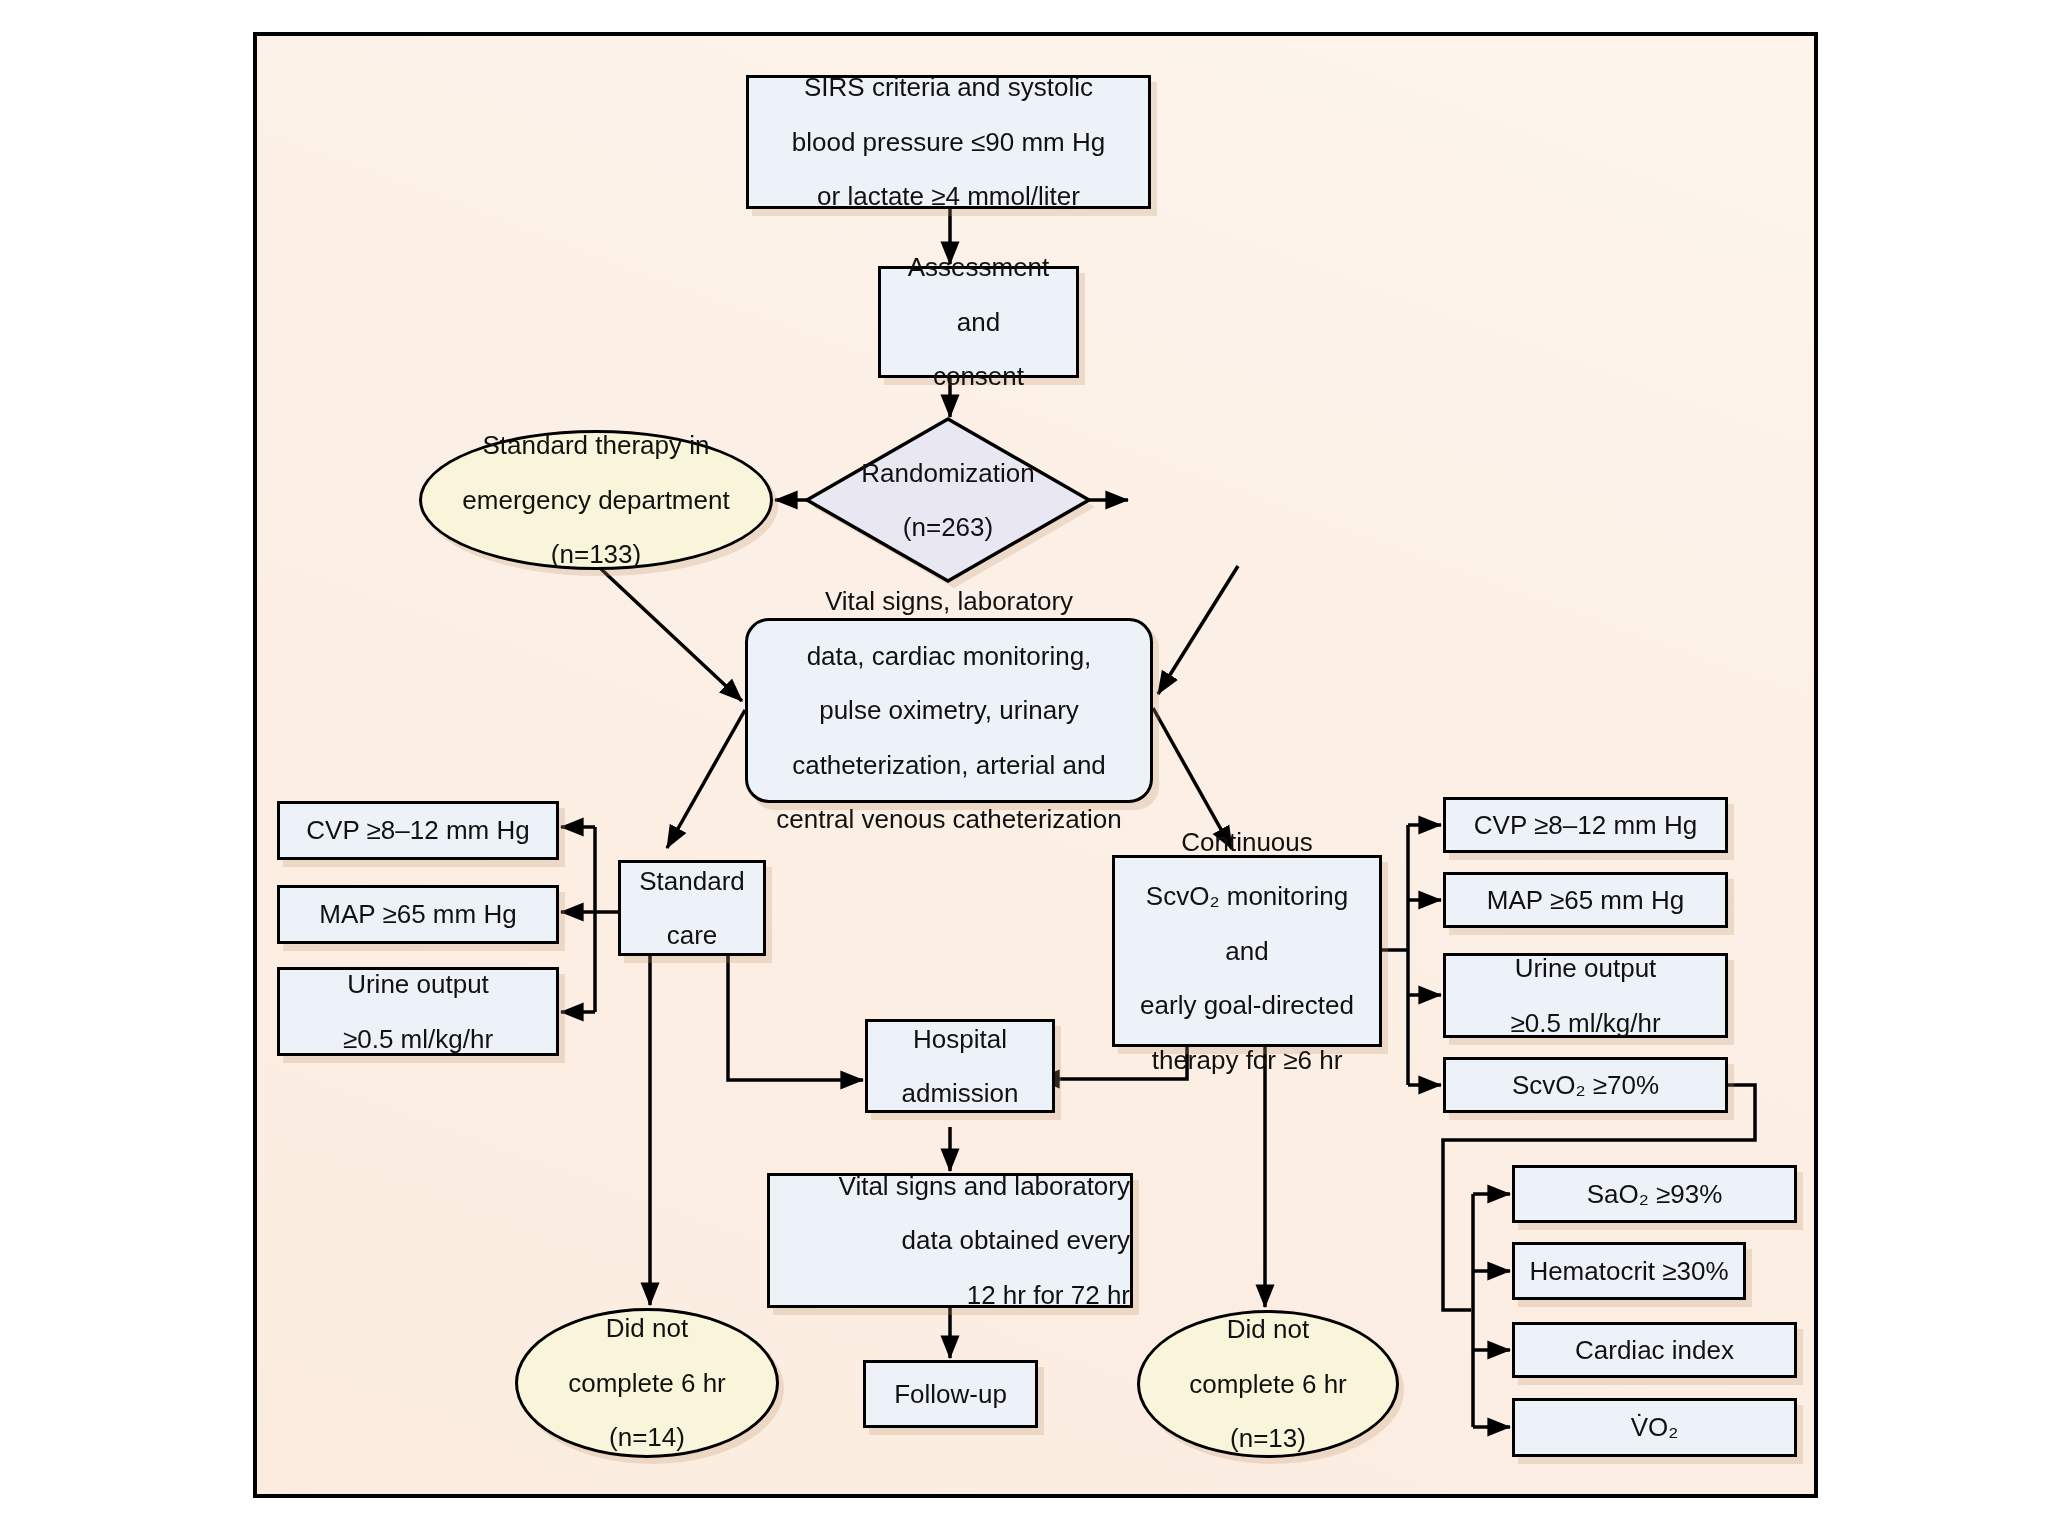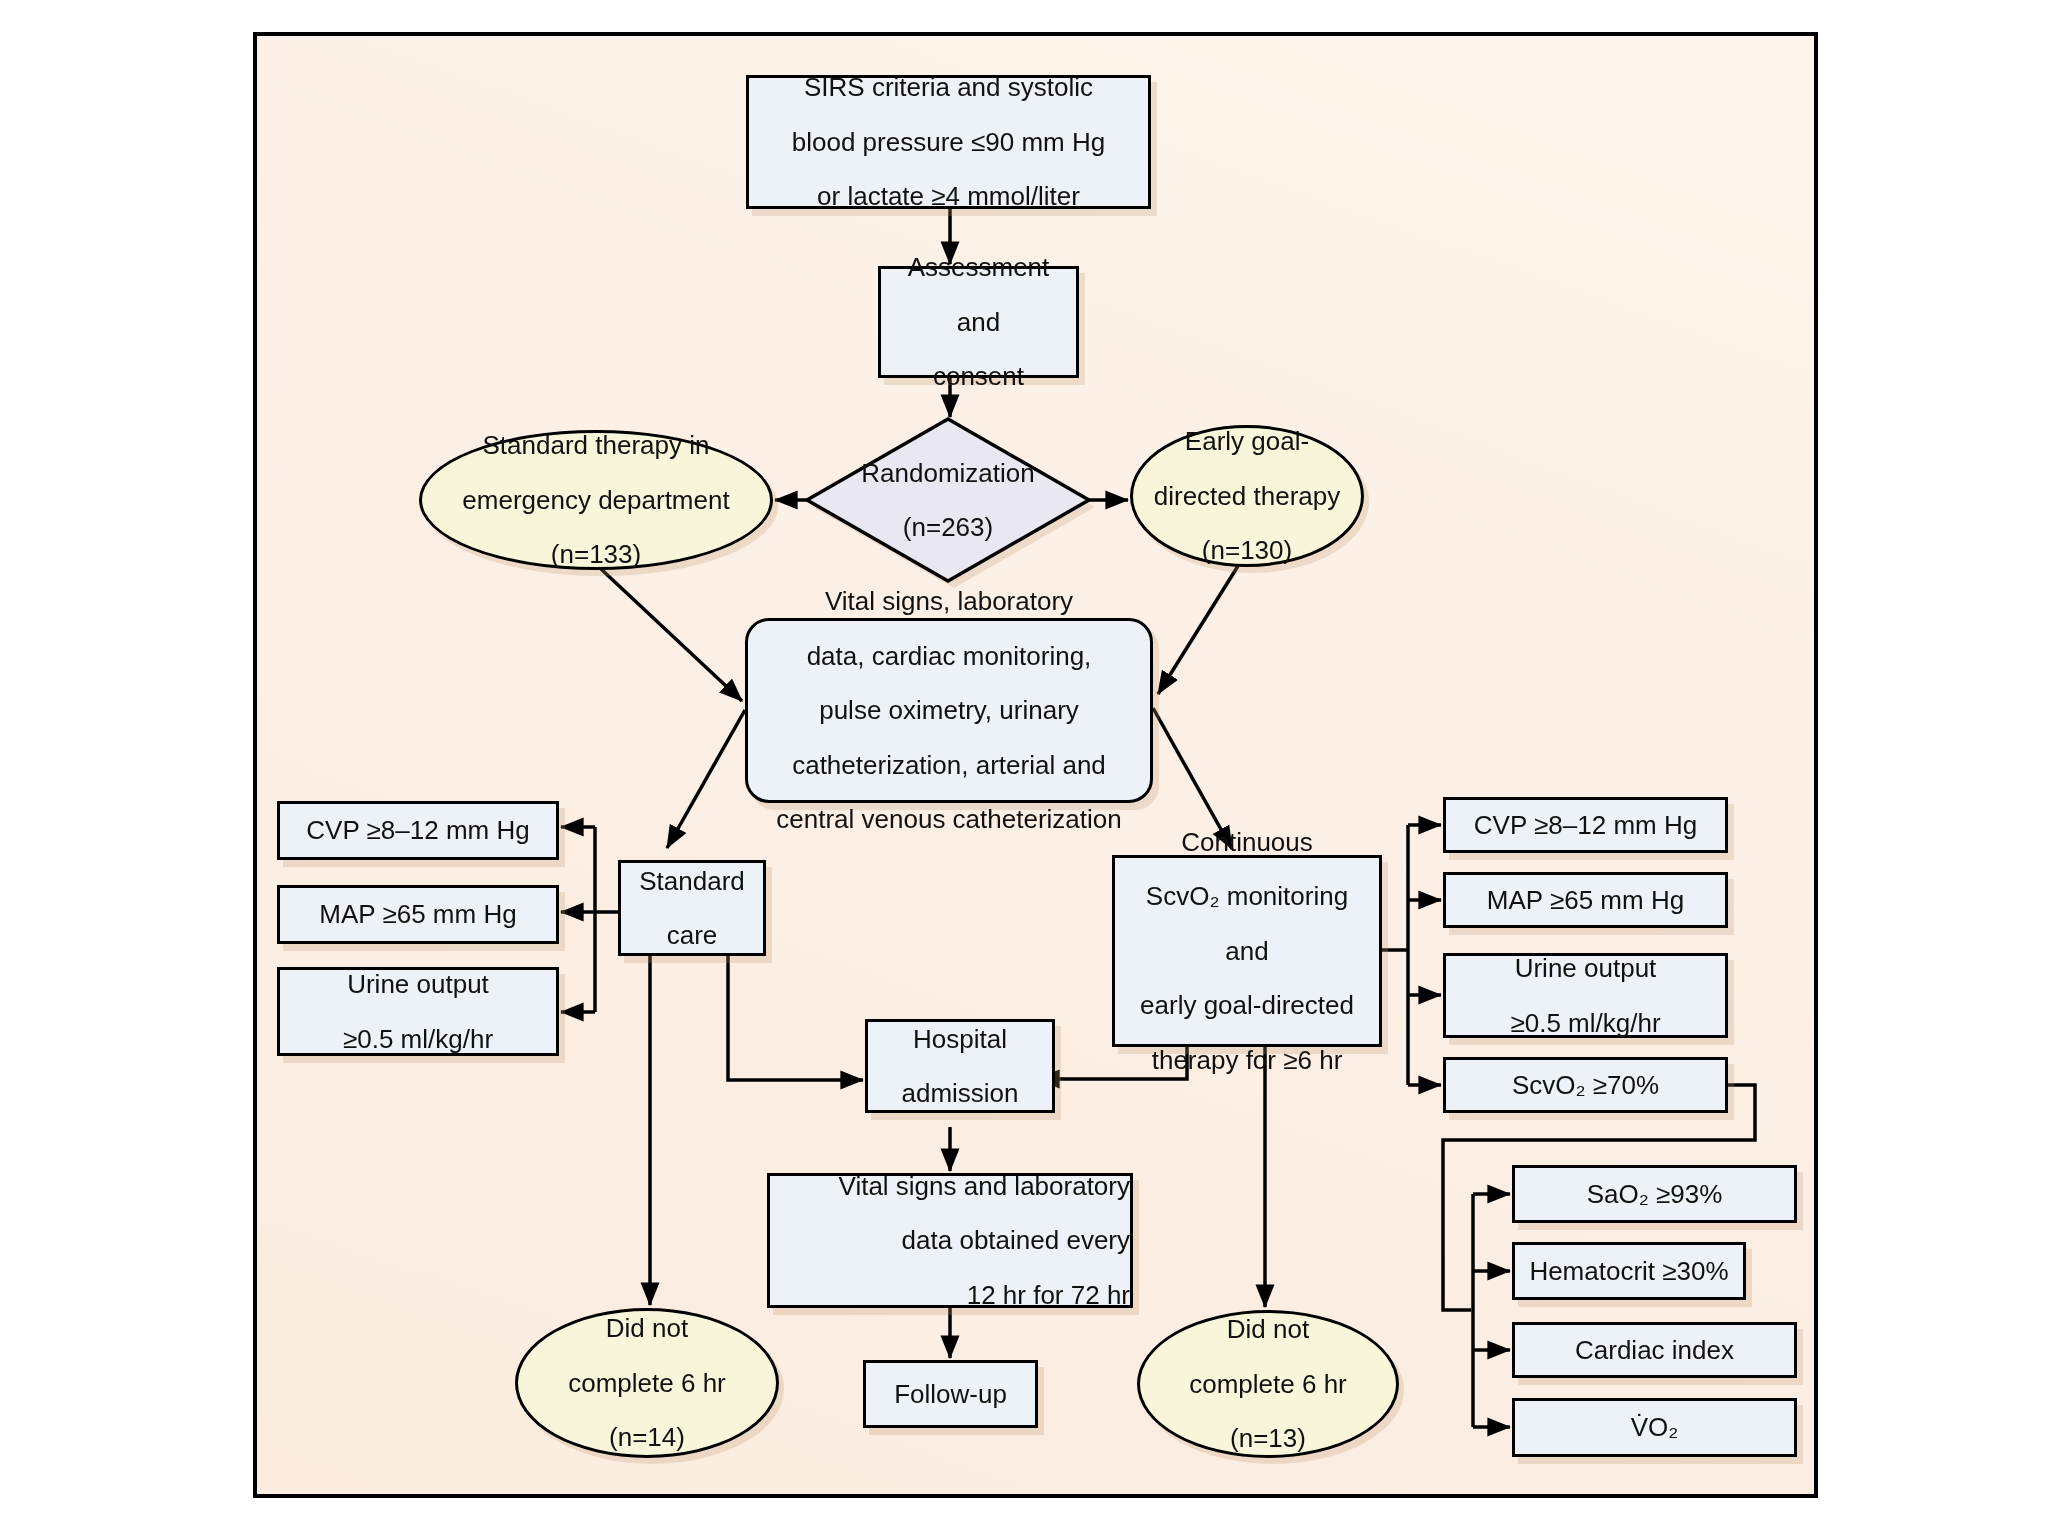--- a/index.html
+++ b/index.html
@@ -102,25 +102,20 @@
     <span>Randomization</span>
     <span>(n=263)</span>
   </div>
 
   <div class="node ellipse" style="left:419px;top:430px;width:354px;height:140px;">
     <span>Standard therapy in</span>
     <span>emergency department</span>
     <span>(n=133)</span>
   </div>
 
-  <div class="node ellipse" style="left:1130px;top:425px;width:234px;height:142px;">
-    <span>Early goal-</span>
-    <span>directed therapy</span>
-    <span>(n=130)</span>
-  </div>
 
   <div class="node box" style="left:745px;top:618px;width:408px;height:185px;border-radius:24px;">
     <span>Vital signs, laboratory</span>
     <span>data, cardiac monitoring,</span>
     <span>pulse oximetry, urinary</span>
     <span>catheterization, arterial and</span>
     <span>central venous catheterization</span>
   </div>
 
   <div class="node box" style="left:277px;top:801px;width:282px;height:59px;">

